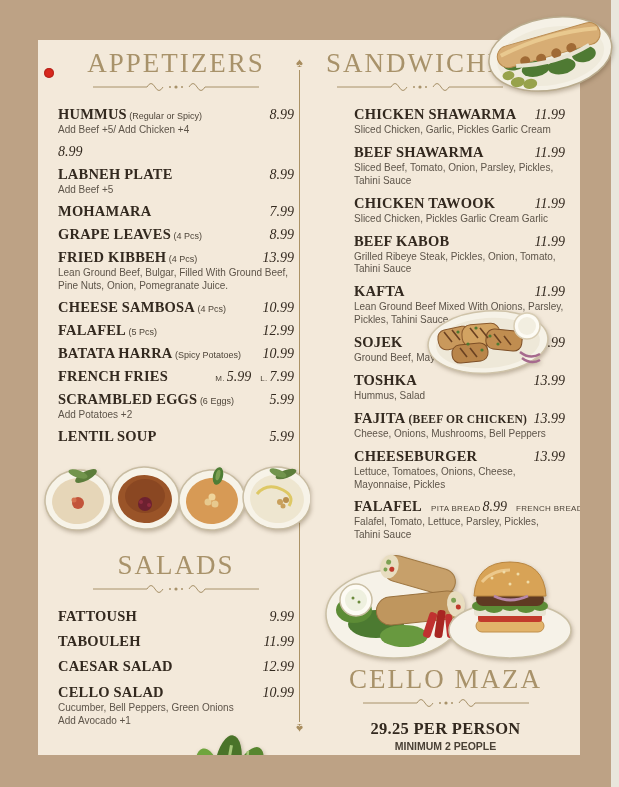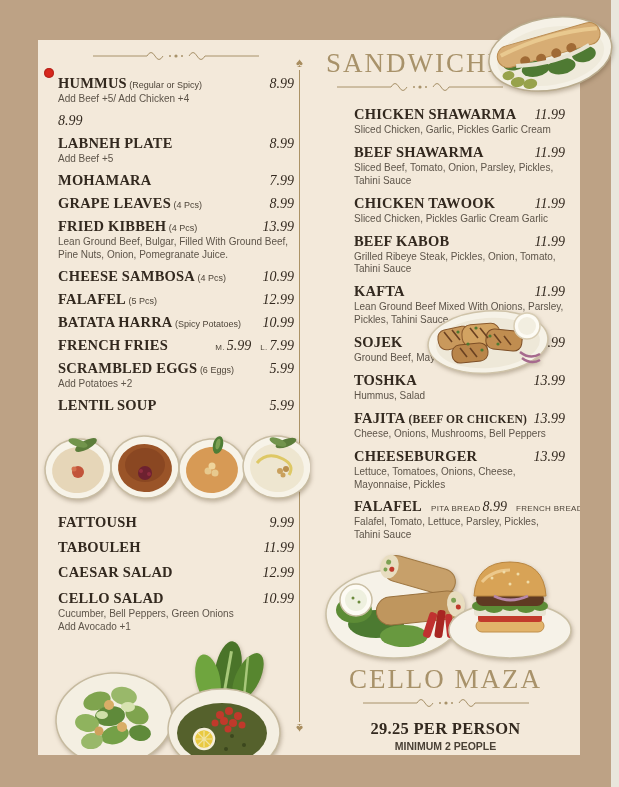--- a/index.html
+++ b/index.html
@@ -61,20 +61,21 @@
   <div class="edge-strip"></div>
 
   <div class="card">
 
     <div class="divider-v"></div>
     <span class="fleur fleur-top">♠</span>
     <span class="fleur fleur-bottom">♠</span>
 
     <div class="col col-left">
       <div class="sec-head">
+        <h2 class="sec-title">APPETIZERS</h2>
         <svg class="orn" width="170" height="12" viewBox="0 0 170 12">
           <g stroke="#a8926a" fill="none" stroke-width="1">
             <path d="M2 6 H56"></path>
               <path d="M56 6 q4 -7 8 0 q4 7 8 0"></path>
             <path d="M98 6 q4 -7 8 0 q4 7 8 0"></path>
               <path d="M114 6 H168"></path>
           </g>
           <g fill="#a8926a">
             <circle cx="79" cy="6" r="1"></circle>
               <circle cx="85" cy="6" r="1.6"></circle>
@@ -192,20 +193,36 @@
           <ellipse cx="235" cy="49" rx="27" ry="24" fill="#eee6d0" transform="rotate(8 235 49)"></ellipse>
           <path d="M215 44 q10 -12 26 -4 q12 6 6 16" fill="none" stroke="#d9c04a" stroke-width="3" opacity=".8"></path>
           <circle cx="238" cy="52" r="3" fill="#c9a05c"></circle>
             <circle cx="244" cy="50" r="3" fill="#b98f4e"></circle>
             <circle cx="241" cy="56" r="2.5" fill="#c9a05c"></circle>
           <ellipse cx="244" cy="24" rx="11" ry="4" fill="#5c7d3b" transform="rotate(-20 244 24)"></ellipse>
           <ellipse cx="236" cy="23" rx="9" ry="3.5" fill="#72944c" transform="rotate(22 236 23)"></ellipse>
         </g>
       </svg>
 
+      <div class="sec-head" style="margin-top:6px;">
+        <h2 class="sec-title">SALADS</h2>
+        <svg class="orn" width="170" height="12" viewBox="0 0 170 12">
+          <g stroke="#a8926a" fill="none" stroke-width="1">
+            <path d="M2 6 H56"></path>
+              <path d="M56 6 q4 -7 8 0 q4 7 8 0"></path>
+            <path d="M98 6 q4 -7 8 0 q4 7 8 0"></path>
+              <path d="M114 6 H168"></path>
+          </g>
+          <g fill="#a8926a">
+            <circle cx="79" cy="6" r="1"></circle>
+              <circle cx="85" cy="6" r="1.6"></circle>
+              <circle cx="91" cy="6" r="1"></circle>
+          </g>
+        </svg>
+      </div>
 
       <div class="salads-list" id="salads-list">
           <div class="item">
             <div class="item-line">
               <span class="item-name">FATTOUSH</span>
               <span class="item-prices"><span class="price">9.99</span></span>
             </div>
           </div>
           <div class="item">
             <div class="item-line">

